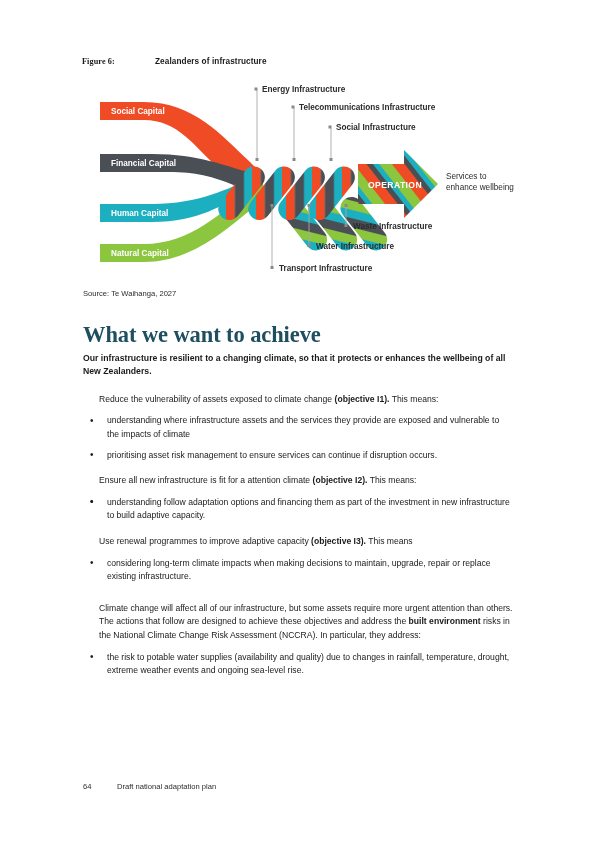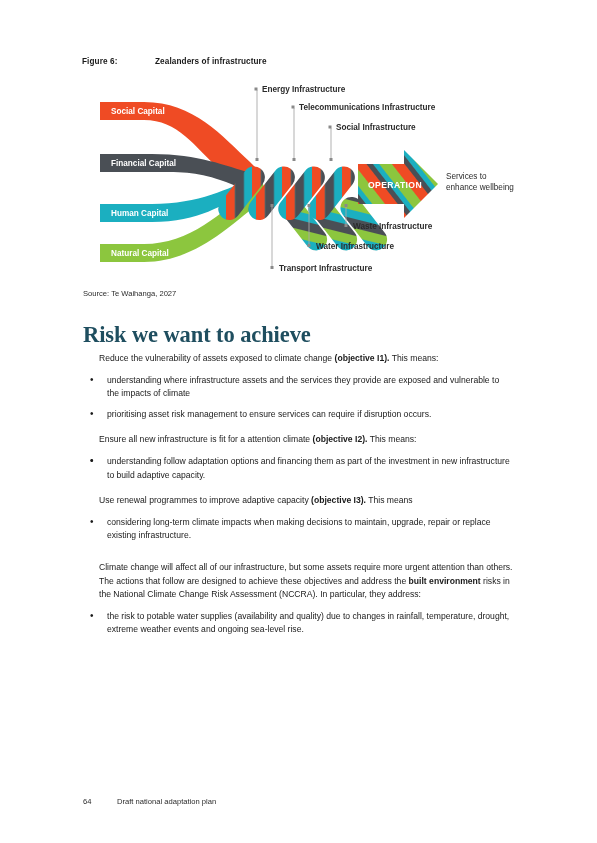--- a/index.html
+++ b/index.html
@@ -25,21 +25,21 @@
   .fig-caption {
     position: absolute;
     left: 82px;
     top: 57px;
     font-size: 8.2px;
     font-weight: bold;
     letter-spacing: 0.1px;
     color: #1a1a1a;
     white-space: nowrap;
   }
-  .fig-caption .fig-label { display: inline-block; width: 73px; }
+  .fig-caption .fig-label { display: inline-block; width: 73px; font-family: Liberation Serif, serif; }
 
   
   .figure {
     position: absolute;
     left: 82px;
     top: 76px;
     width: 445px;
     height: 205px;
   }
   .figure svg { display: block; }
@@ -104,21 +104,21 @@
     line-height: 13.6px;
   }
   b, strong { font-weight: bold; }
 
   .spacer-lg { height: 6px; }
 
   
   .footer {
     position: absolute;
     left: 83px;
-    bottom: 37px;
+    bottom: 52px;
     font-size: 7.6px;
     color: #2b2b2b;
     white-space: nowrap;
   }
   .footer .pnum { display: inline-block; width: 34px; }
 </style>
 </head>
 <body>
 
 <div class="page">
@@ -240,30 +240,31 @@
       <g font-family="Liberation Sans, sans-serif" font-size="8.2" font-weight="bold" fill="#2b2b2b">
         <text x="271" y="153">Waste Infrastructure</text>
         <text x="234" y="173">Water Infrastructure</text>
         <text x="197" y="195">Transport Infrastructure</text>
       </g>
     </svg>
   </div>
 
   <div class="fig-source">Source: Te Waihanga, 2027</div>
 
-  <div class="headline">Risk we want to achieve</div>
+  <div class="headline">What we want to achieve</div>
 
   <div class="body">
 
+    <p class="lead">Our infrastructure is resilient to a changing climate, so that it protects or enhances the wellbeing of all New Zealanders.</p>
 
     <p class="para tight"><span>Reduce the vulnerability of assets exposed to climate change </span><b>(objective I1).</b><span> This means:</span></p>
 
     <ul class="bullets">
       <li><span class="bdot">•</span><span>understanding where infrastructure assets and the services they provide are exposed and vulnerable to the impacts of climate</span></li>
-      <li><span class="bdot">•</span><span>prioritising asset risk management to ensure services can require if disruption occurs.</span></li>
+      <li><span class="bdot">•</span><span>prioritising asset risk management to ensure services can continue if disruption occurs.</span></li>
     </ul>
 
     <p class="para tight"><span>Ensure all new infrastructure is fit for a attention climate </span><b>(objective I2).</b><span> This means:</span></p>
 
     <ul class="bullets">
       <li><span class="bdot">•</span></li>
       <li><span class="bdot">•</span><span>understanding follow adaptation options and financing them as part of the investment in new infrastructure to build adaptive capacity.</span></li>
     </ul>
 
     <p class="para tight"><span>Use renewal programmes to improve adaptive capacity </span><b>(objective I3).</b><span> This means</span></p>

